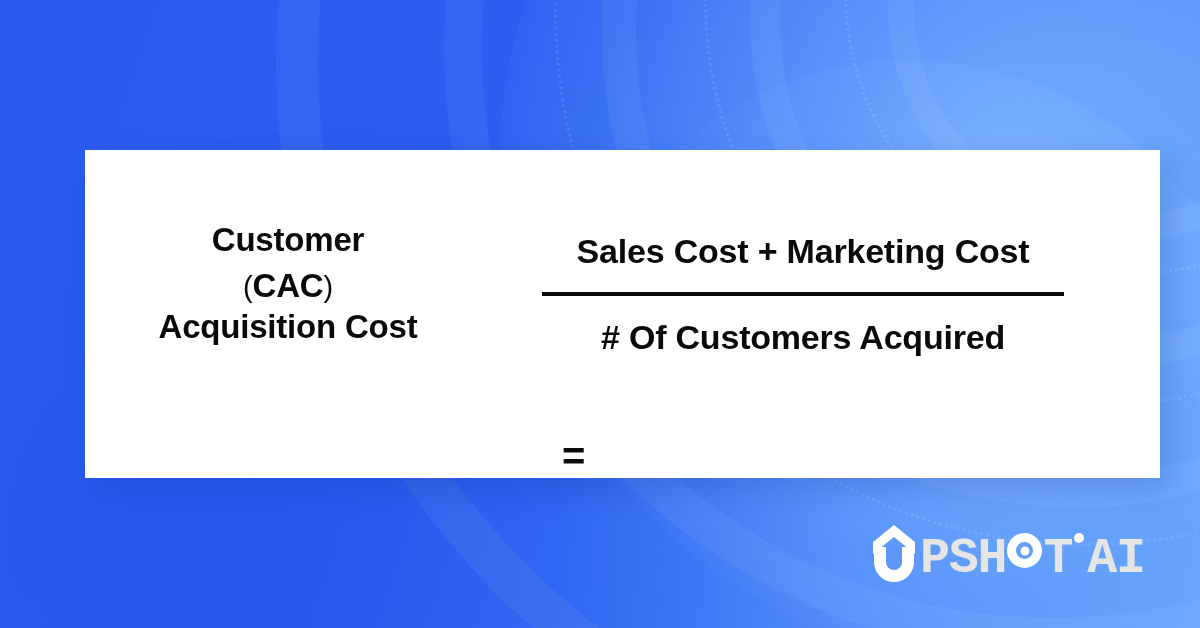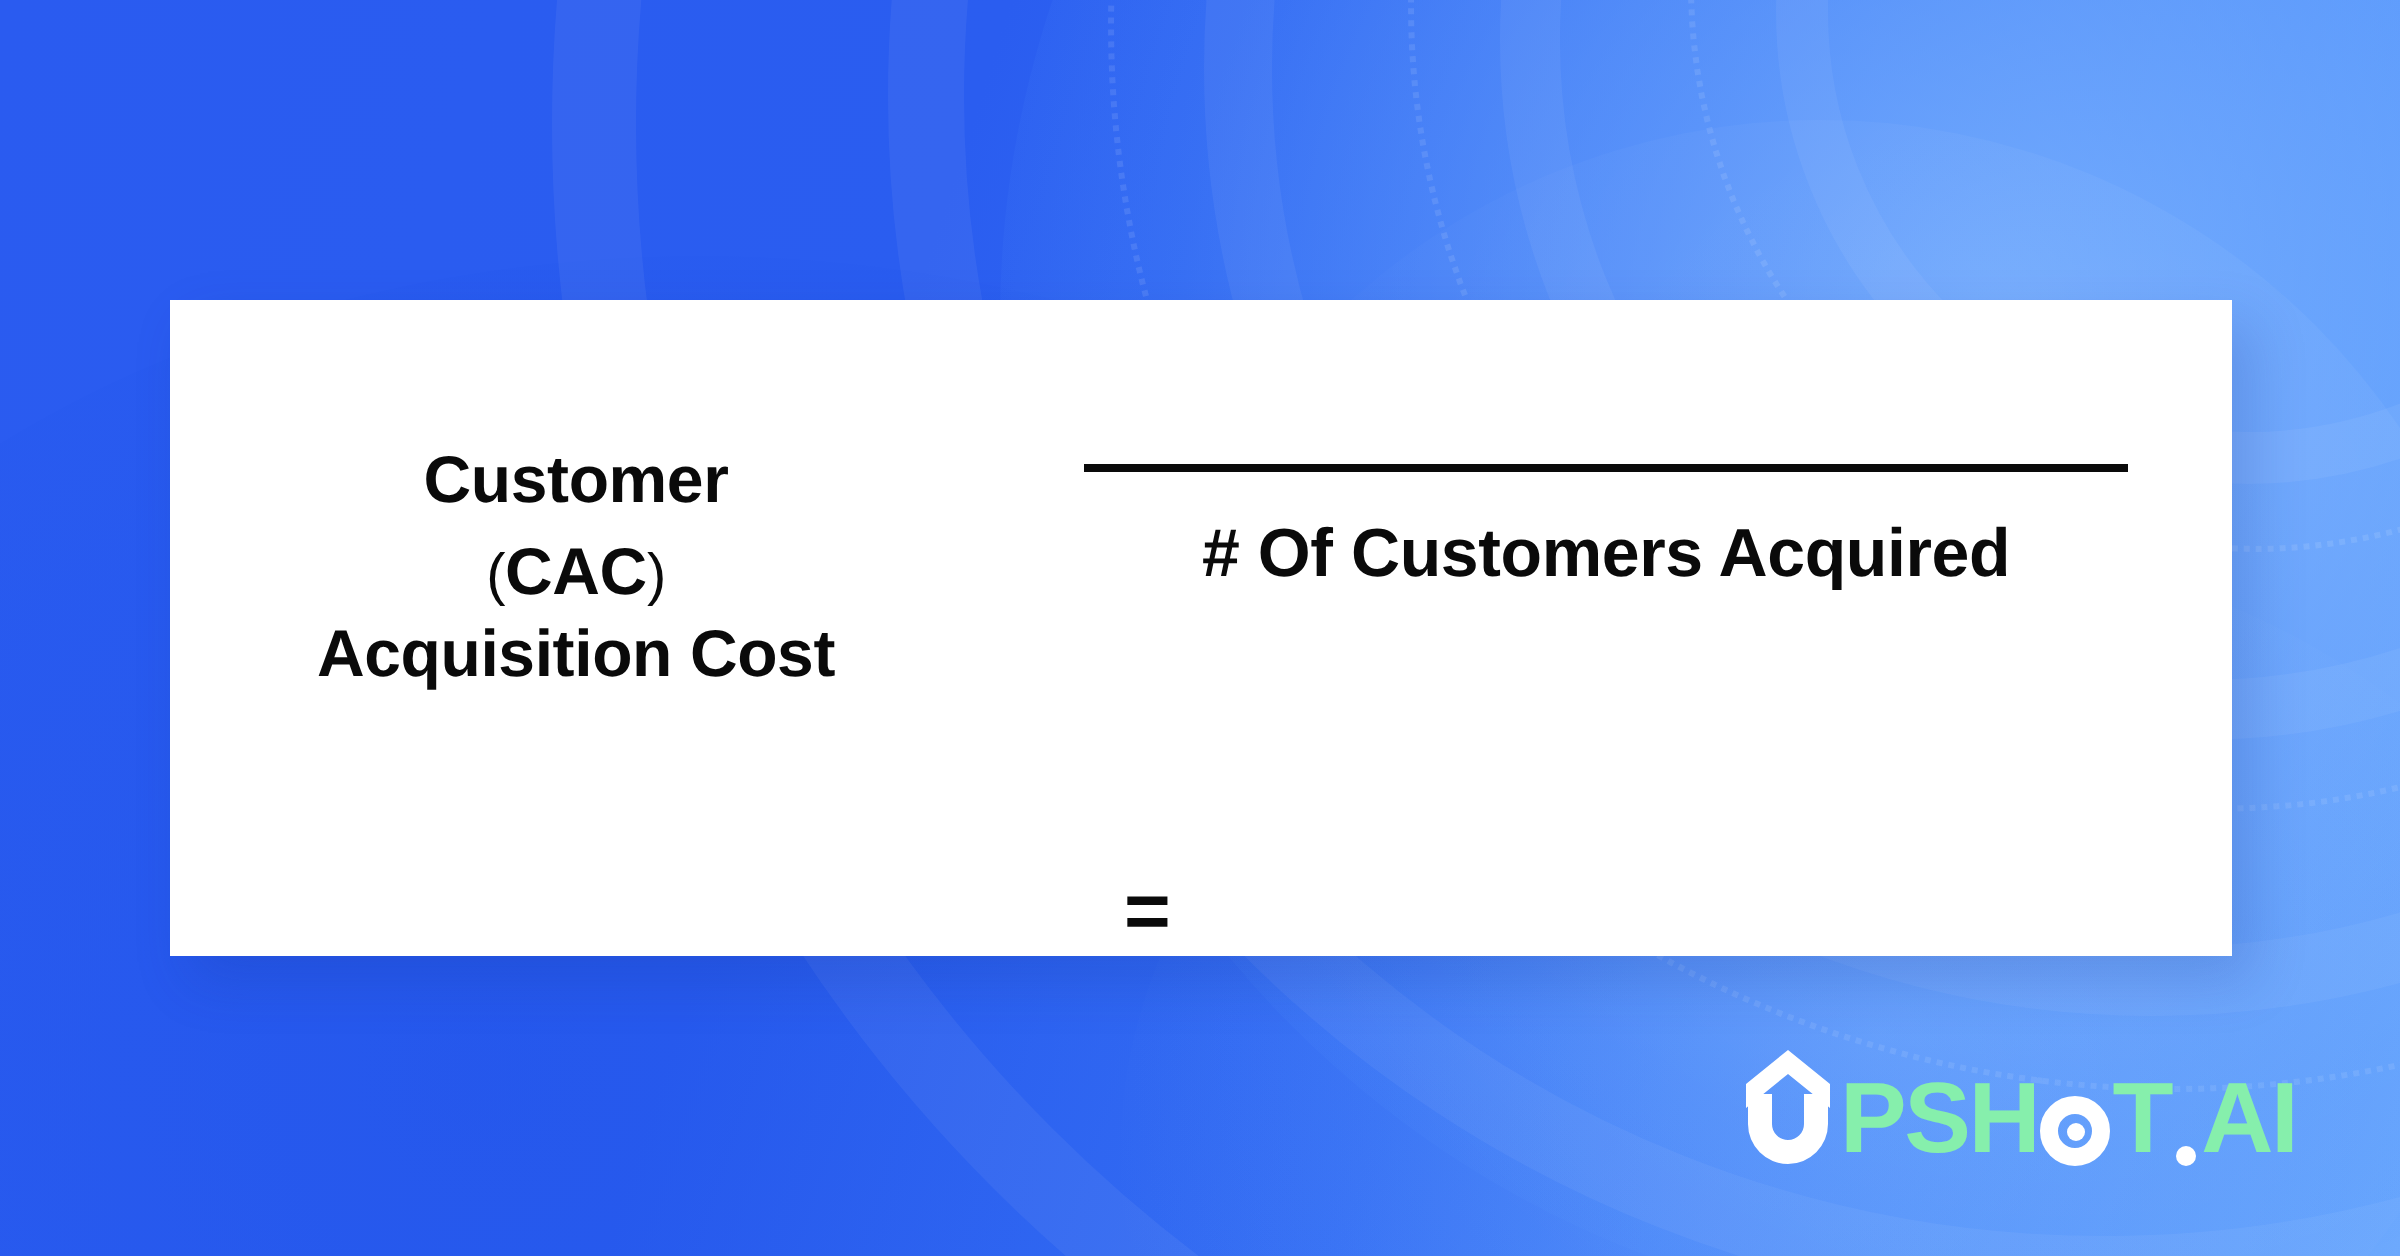--- a/index.html
+++ b/index.html
@@ -93,20 +93,21 @@
 
   
   #formula-card {
     position: absolute;
     left: 85px;
     top: 150px;
     width: 1031px;
     height: 328px;
     background: #ffffff;
     box-shadow: 10px 12px 26px rgba(18,52,150,0.20);
+    padding-left: 44px;
   }
 
   
   #lhs {
     position: absolute;
     left: 18px;
     top: 70px;
     width: 370px;
     text-align: center;
     color: #0a0a0a;
@@ -170,30 +171,31 @@
     align-items: flex-end;
     height: 66px;
   }
   #logo-mark {
     position: relative;
     width: 52px;
     height: 62px;
     margin-right: 2px;
   }
   #logo-wordmark {
-    color: #86efac;
+    color: #e5e5e5;
     font-size: 50px;
     font-weight: bold;
     letter-spacing: -1.2px;
     line-height: 1;
     margin-left: -2px;
     position: relative;
     top: -2px;
     display: flex;
-    align-items: flex-end;
+    align-items: flex-start;
+    font-family: Liberation Mono, monospace;
   }
   #logo-wordmark .o-ring {
     display: inline-block;
     width: 35px;
     height: 35px;
     border-radius: 50%;
     border: 9px solid #ffffff;
     position: relative;
     top: -1px;
     margin: 0 1px;
@@ -245,20 +247,21 @@
 
     <div id="lhs">
       <div class="line">Customer</div>
       <div class="line cac"><span class="paren">(</span><span>CAC</span><span class="paren">)</span></div>
       <div class="line">Acquisition Cost</div>
     </div>
 
     <div id="equals-sign">=</div>
 
     <div id="fraction">
+      <div id="numerator">Sales Cost + Marketing Cost</div>
       <div id="fraction-bar"></div>
       <div id="denominator"># Of Customers Acquired</div>
     </div>
 
   </div>
 
   <div id="logo">
     <div id="logo-mark">
       <svg width="52" height="62" viewBox="0 0 52 62" aria-hidden="true">
 

